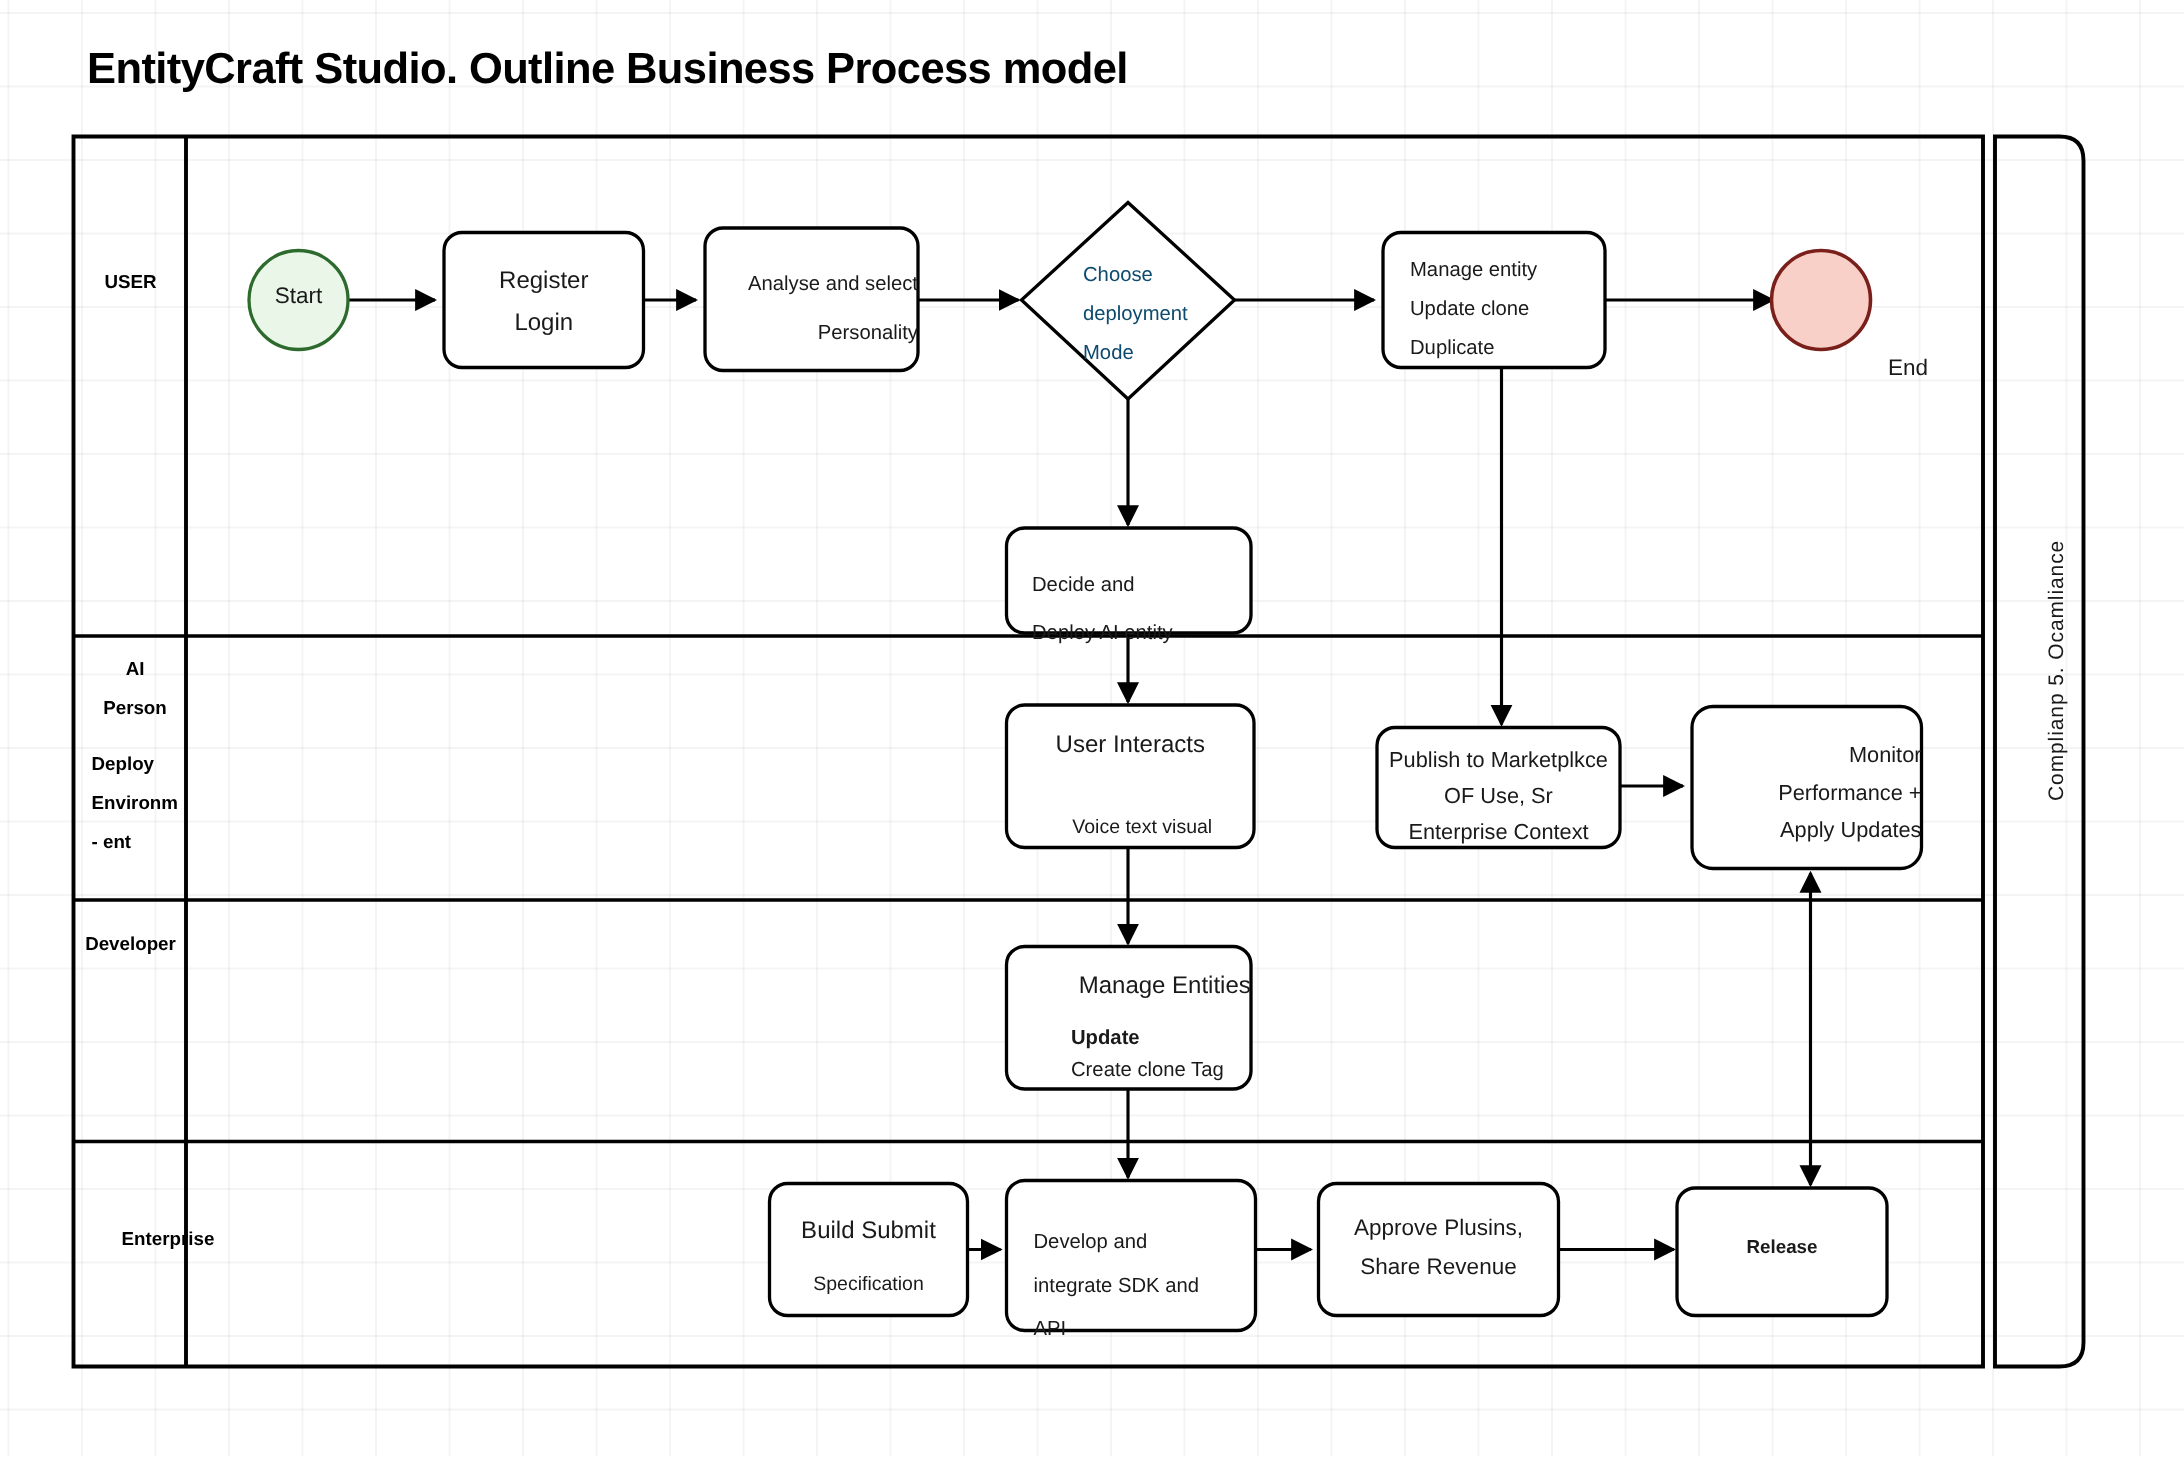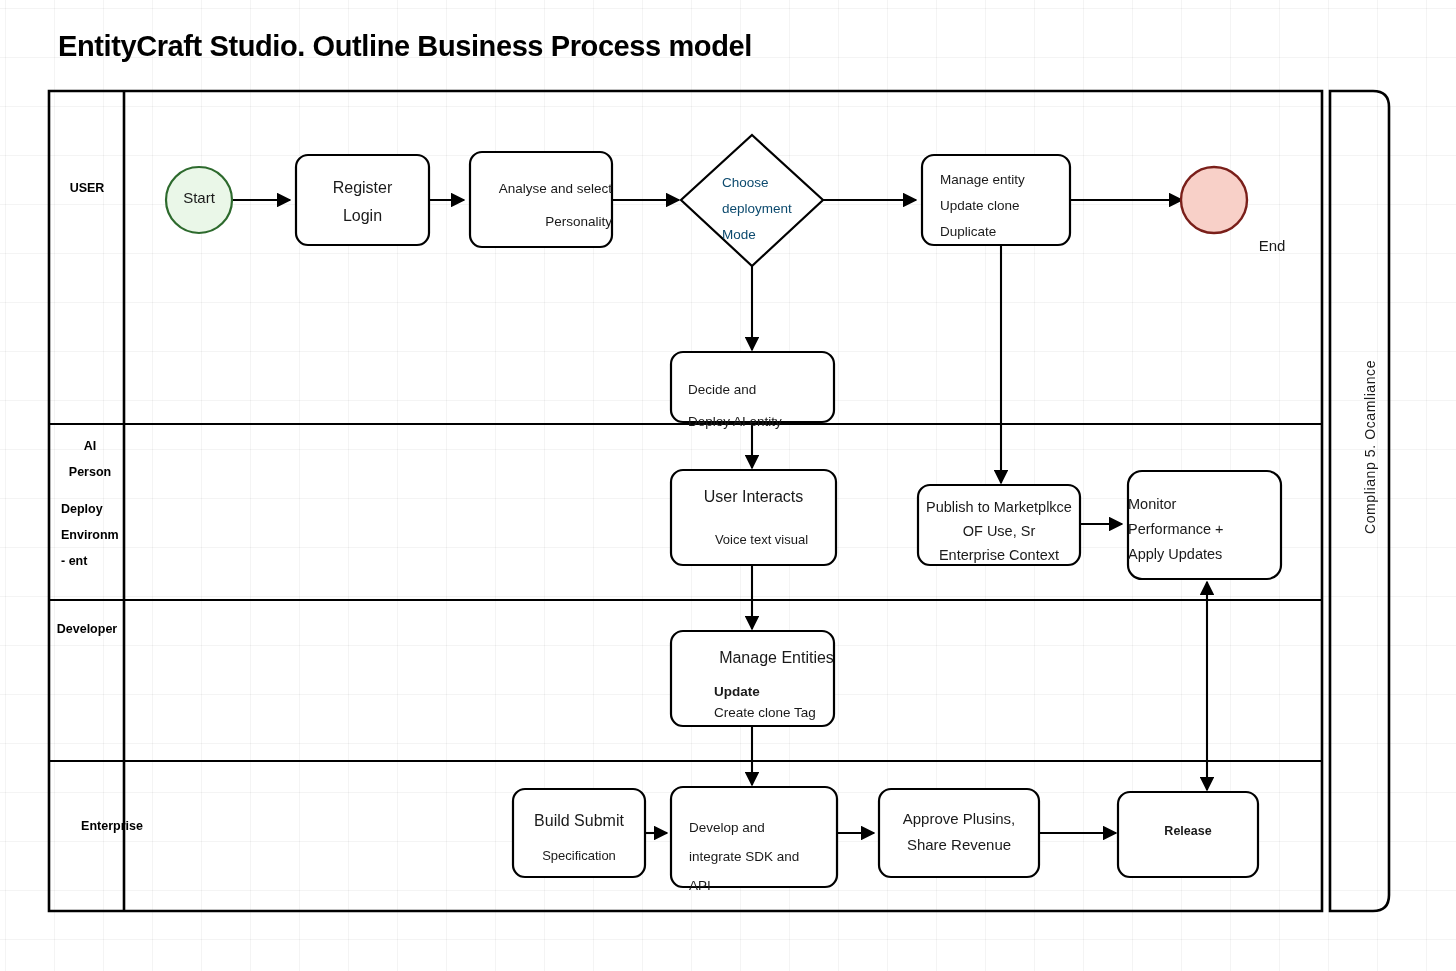--- a/index.html
+++ b/index.html
@@ -206,30 +206,30 @@
   <div>Duplicate</div>
 </div>
 
 <div style="position:absolute; left:688px; top:374px; width:150px; text-align:left; font-size:13.5px; color:#1a1a1a; line-height:32px;">
   <div>Decide and</div>
   <div>Deploy AI entity</div>
 </div>
 
 <div style="position:absolute; left:671px; top:485px; width:165px; text-align:center; color:#1a1a1a;">
   <div style="font-size:16px; line-height:24px;">User Interacts</div>
-  <div style="font-size:13px; line-height:24px; margin-top:19px;padding-left:16px;">Voice text visual</div>
+  <div style="font-size:13px; line-height:24px; margin-top:30px;padding-left:16px;">Voice text visual</div>
 </div>
 
 <div style="position:absolute; left:918px; top:495px; width:162px; text-align:center; font-size:14.5px; color:#1a1a1a; line-height:24px;">
   <div>Publish to Marketplkce</div>
   <div>OF Use, Sr</div>
   <div>Enterprise  Context</div>
 </div>
 
-<div style="position:absolute; left:1128px; top:492px; width:153px; text-align:left; font-size:14.5px; color:#1a1a1a; line-height:25px;">
+<div style="position:absolute; left:1128px; top:492px; width:153px; text-align:right; font-size:14.5px; color:#1a1a1a; line-height:25px;">
   <div>Monitor</div>
   <div>Performance +</div>
   <div>Apply Updates</div>
 </div>
 
 <div style="position:absolute; left:671px; top:647px; width:163px; text-align:center; color:#1a1a1a;margin-left:24px;">
   <div style="font-size:16px; line-height:22px;">Manage Entities</div>
   <div style="font-size:13.5px; line-height:21px; font-weight:bold; margin-top:12px; text-align:left; padding-left:19px;">Update</div>
   <div style="font-size:13.5px; line-height:21px; text-align:left; padding-left:19px;">Create clone Tag</div>
 </div>

